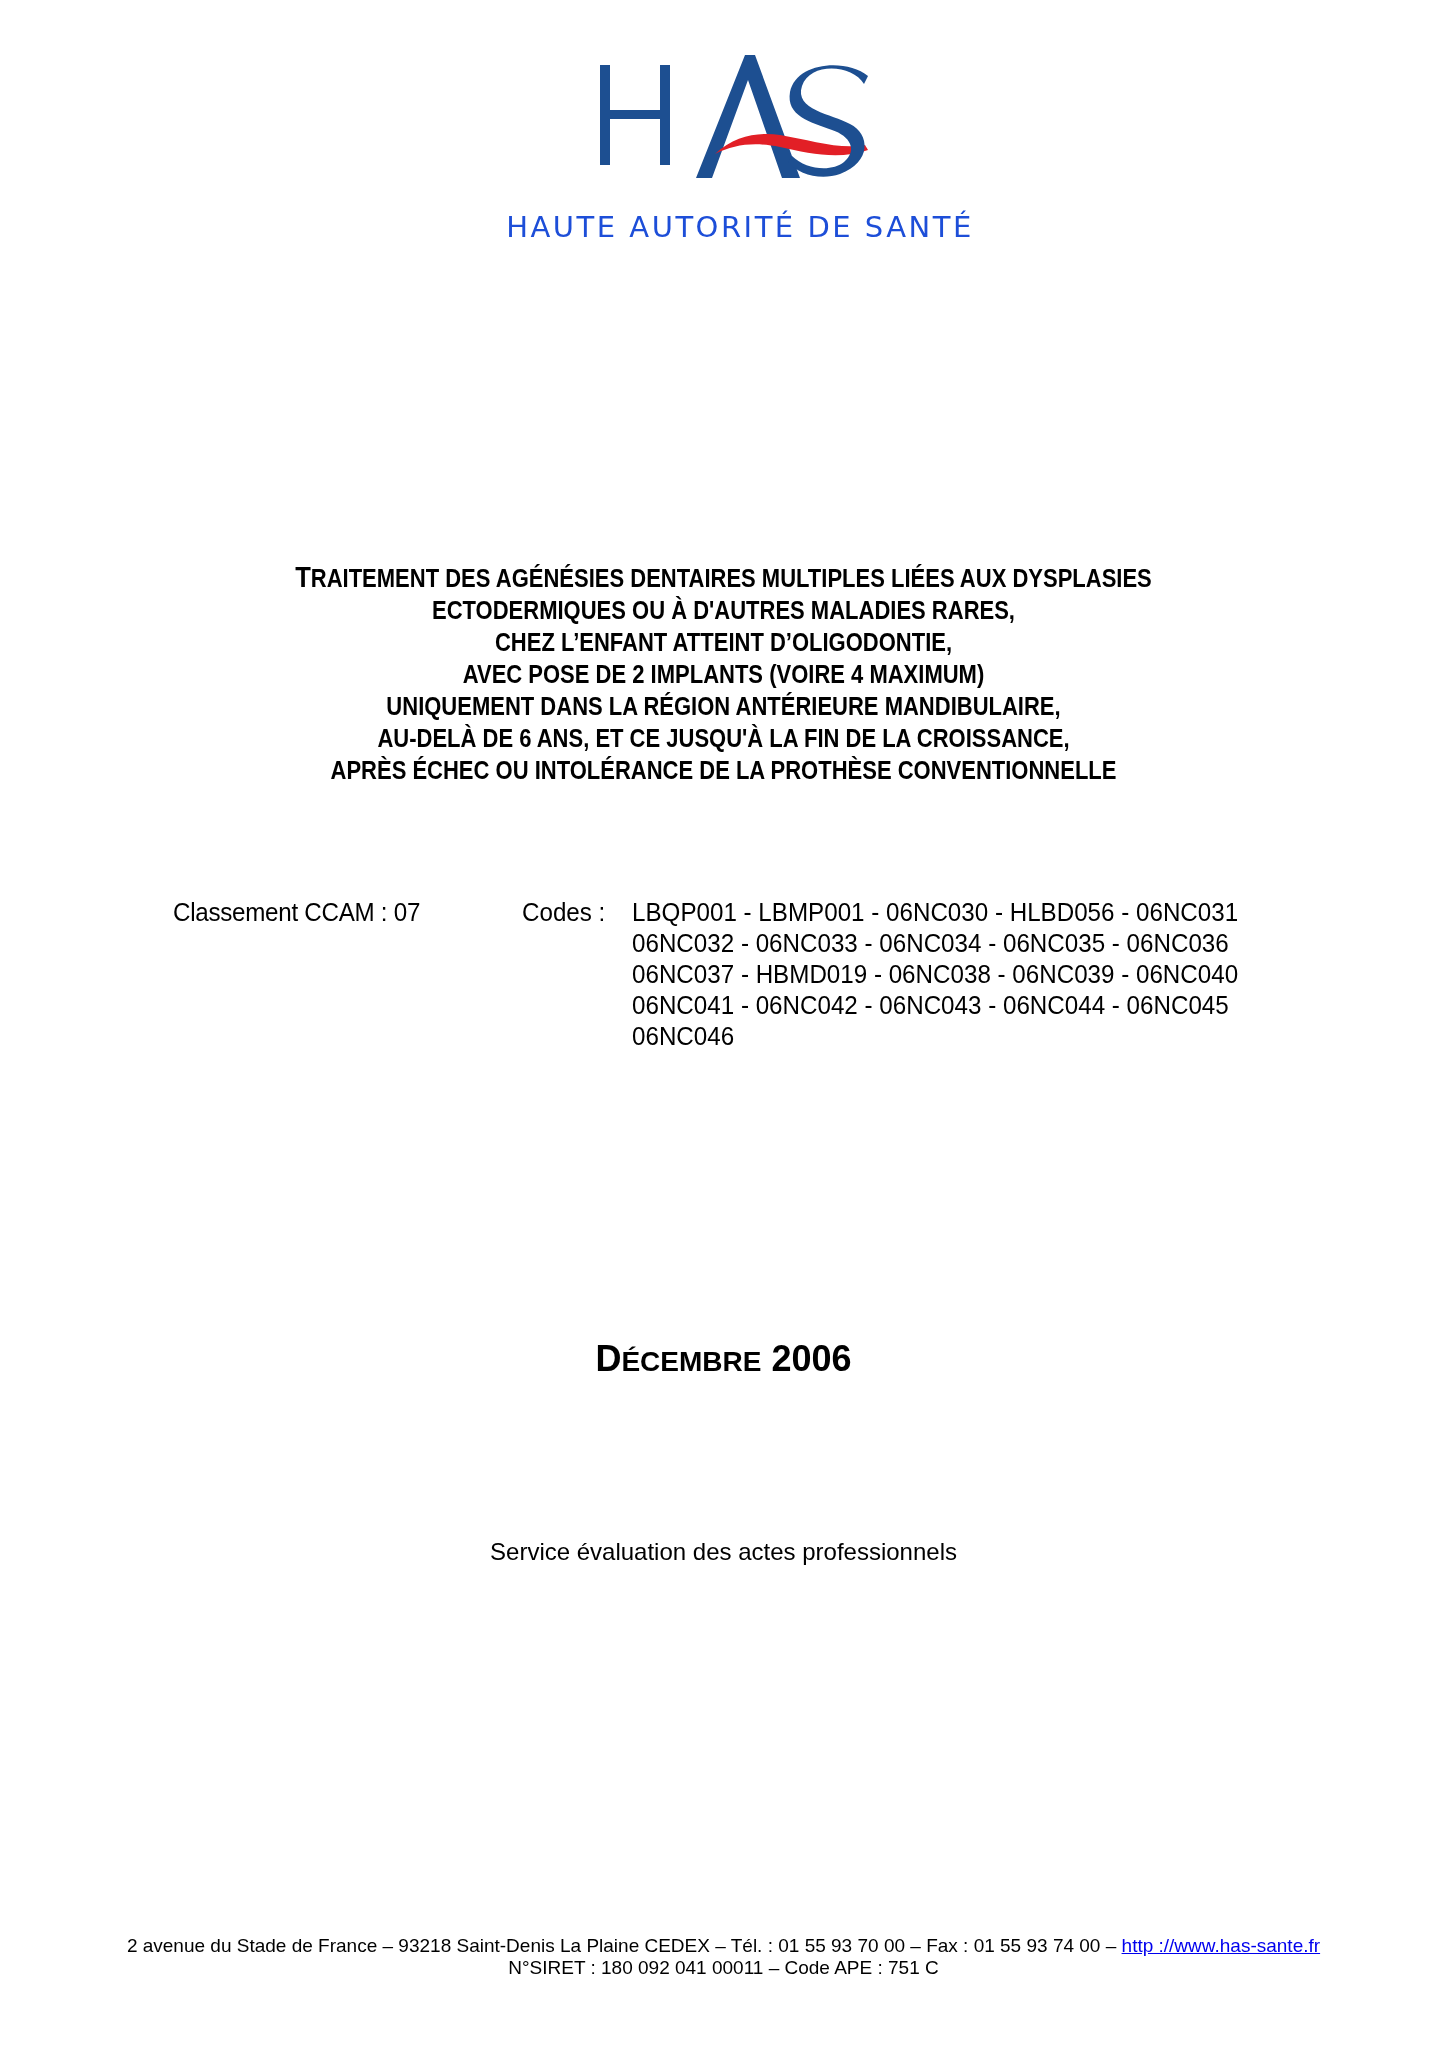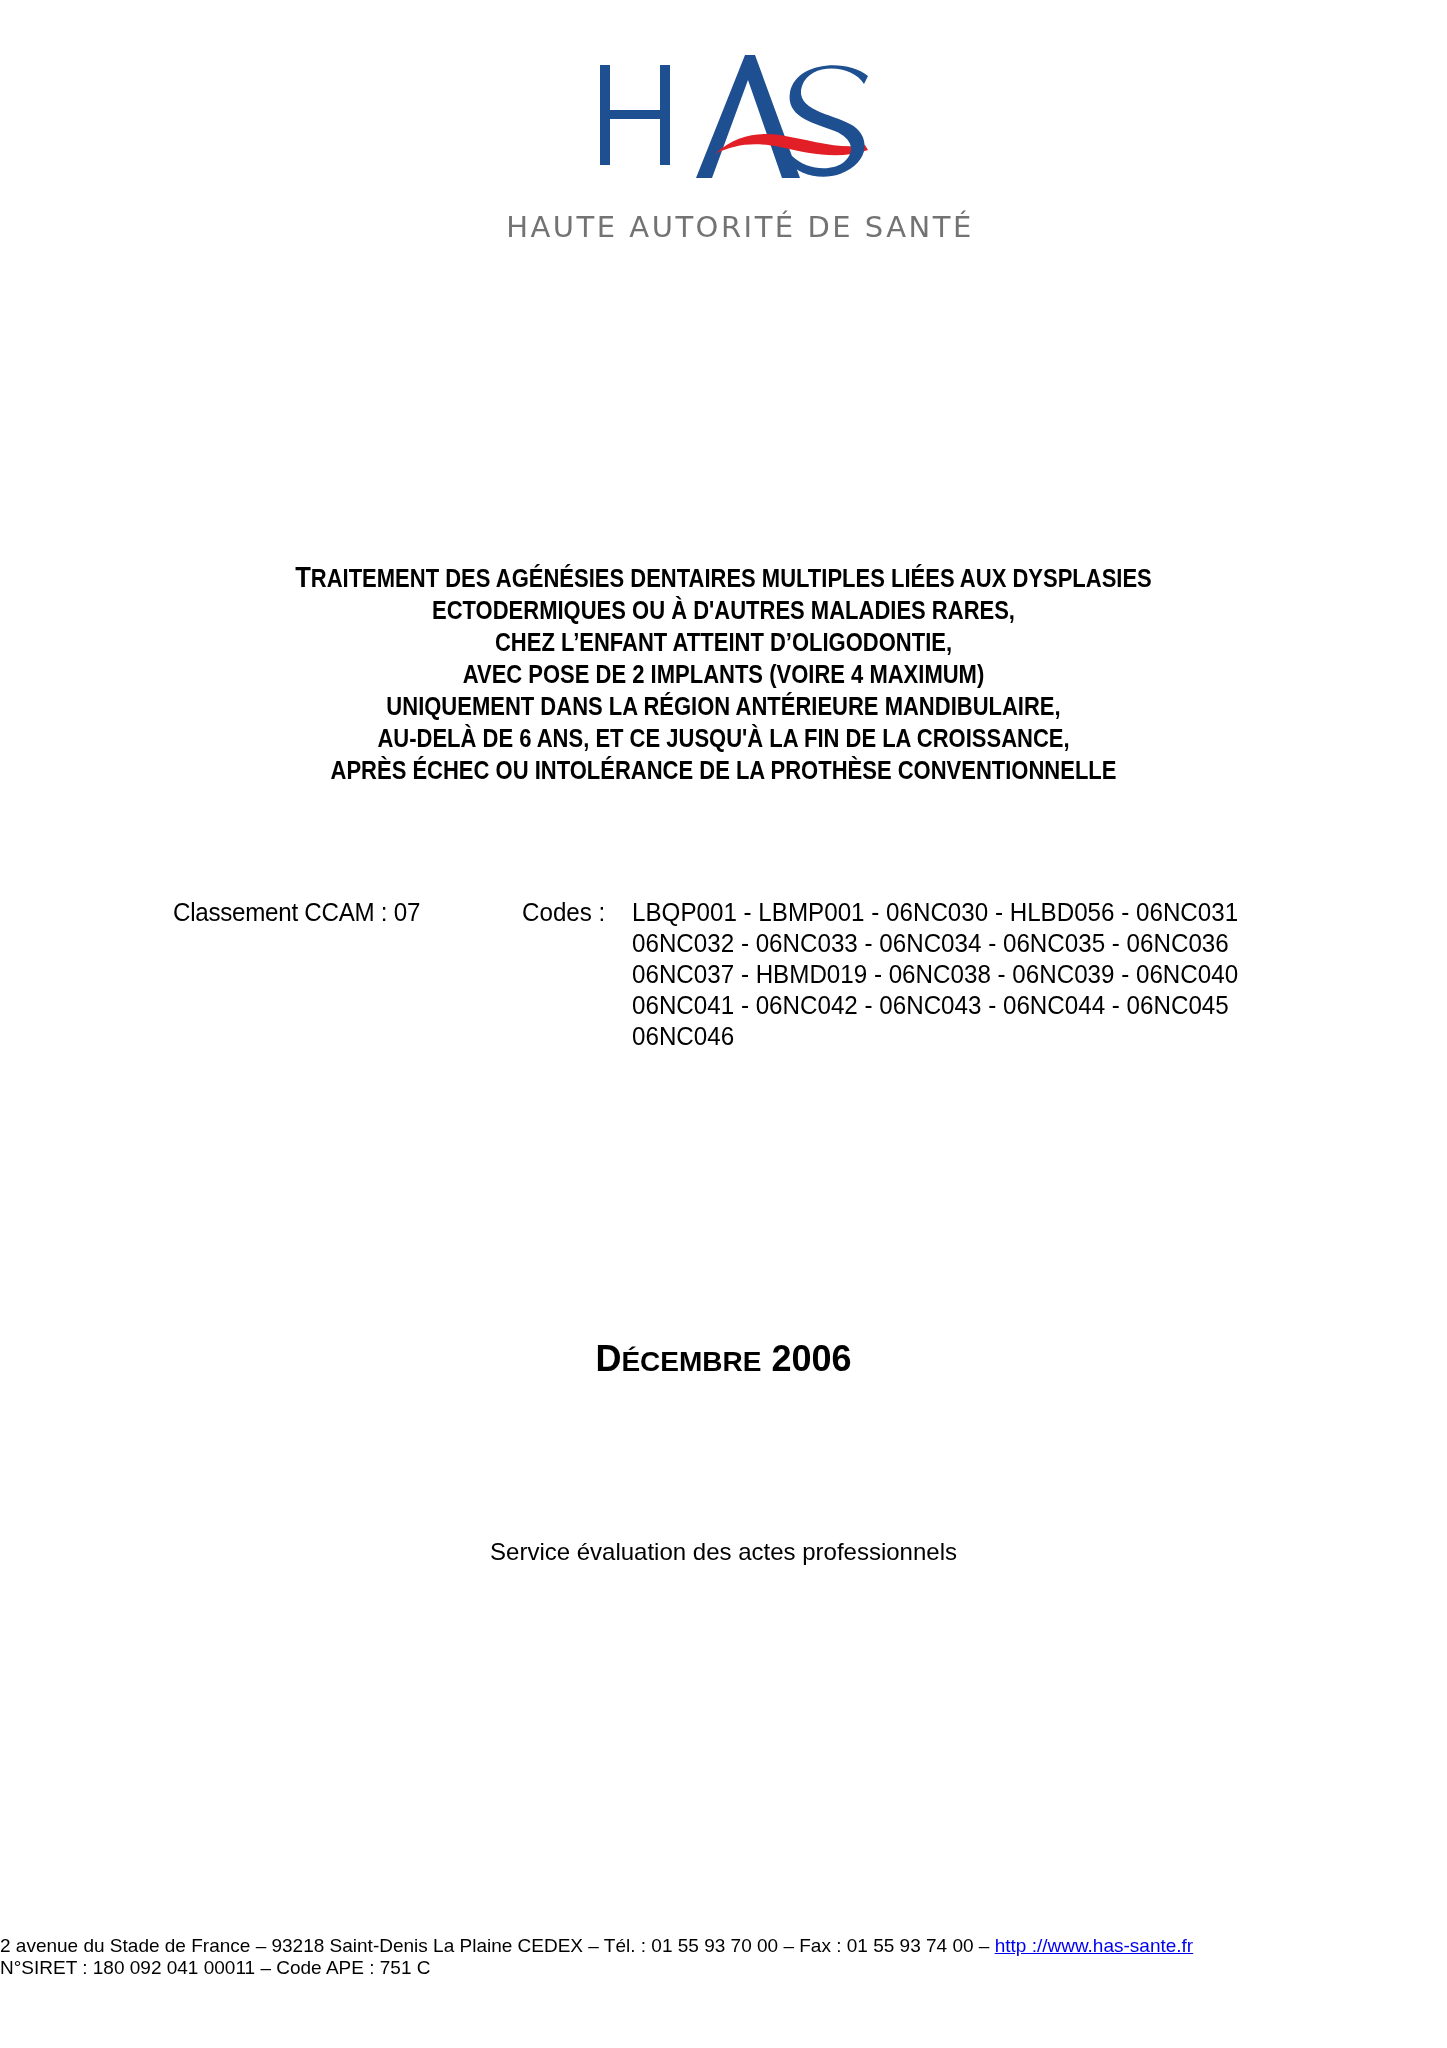--- a/index.html
+++ b/index.html
@@ -1,37 +1,37 @@
 <!DOCTYPE html>
 <html><head>
 <meta charset="utf-8">
 <style>
   html, body { margin:0; padding:0; background:#ffffff; }
   body { width:1447px; height:2048px; position:relative; overflow:hidden; font-family:"Liberation Sans", sans-serif; color:#000; }
   .page { position:absolute; left:0; top:0; width:1447px; height:2048px; background:#fff; }
 
   .logo { position:absolute; left:480px; top:50px; width:520px; height:200px; }
   .logo svg { display:block; }
-  .logo-sub { position:absolute; left:0; top:160px; width:520px; text-align:center; font-family:"DejaVu Sans", sans-serif; font-size:29px; letter-spacing:2.5px; color:#737373; }
+  .logo-sub { position:absolute; left:0; top:160px; width:520px; text-align:center; font-family:"DejaVu Sans", sans-serif; font-size:29px; letter-spacing:2.5px; color:#1d4ed8; }
 
   .title { position:absolute; left:150px; top:561px; width:1147px; text-align:center; font-weight:bold; font-size:25px; line-height:32px; transform:scaleX(0.88); transform-origin:center top; }
   .title .line { display:block; }
   .title .big { font-size:29px; }
 
   .ccam { position:absolute; left:173px; top:897px; font-size:26px; letter-spacing:-0.3px; transform:scaleX(0.93); transform-origin:left top; }
   .codes-label { position:absolute; left:522px; top:897px; font-size:26px; transform:scaleX(0.93); transform-origin:left top; }
   .codes { position:absolute; left:632px; top:897px; font-size:26px; line-height:31px; transform:scaleX(0.93); transform-origin:left top; white-space:nowrap; }
   .codes .row { display:block; }
 
   .date { position:absolute; left:0; top:1338px; width:1447px; text-align:center; font-weight:bold; font-size:36px; }
   .date .sc { font-size:28px; }
 
   .service { position:absolute; left:0; top:1538px; width:1447px; text-align:center; font-weight:normal; font-size:24px; }
 
-  .footer { position:absolute; left:0; top:1935px; width:1447px; font-size:19px; line-height:22px; }
+  .footer { position:absolute; left:0; top:1935px; width:1447px; text-align:center; font-size:19px; line-height:22px; }
   .footer a { color:#0000ee; text-decoration:underline; }
 </style>
 </head>
 <body>
 
 <div class="page">
 
   <div class="logo">
     <svg width="520" height="150" viewBox="0 0 520 150">
 

